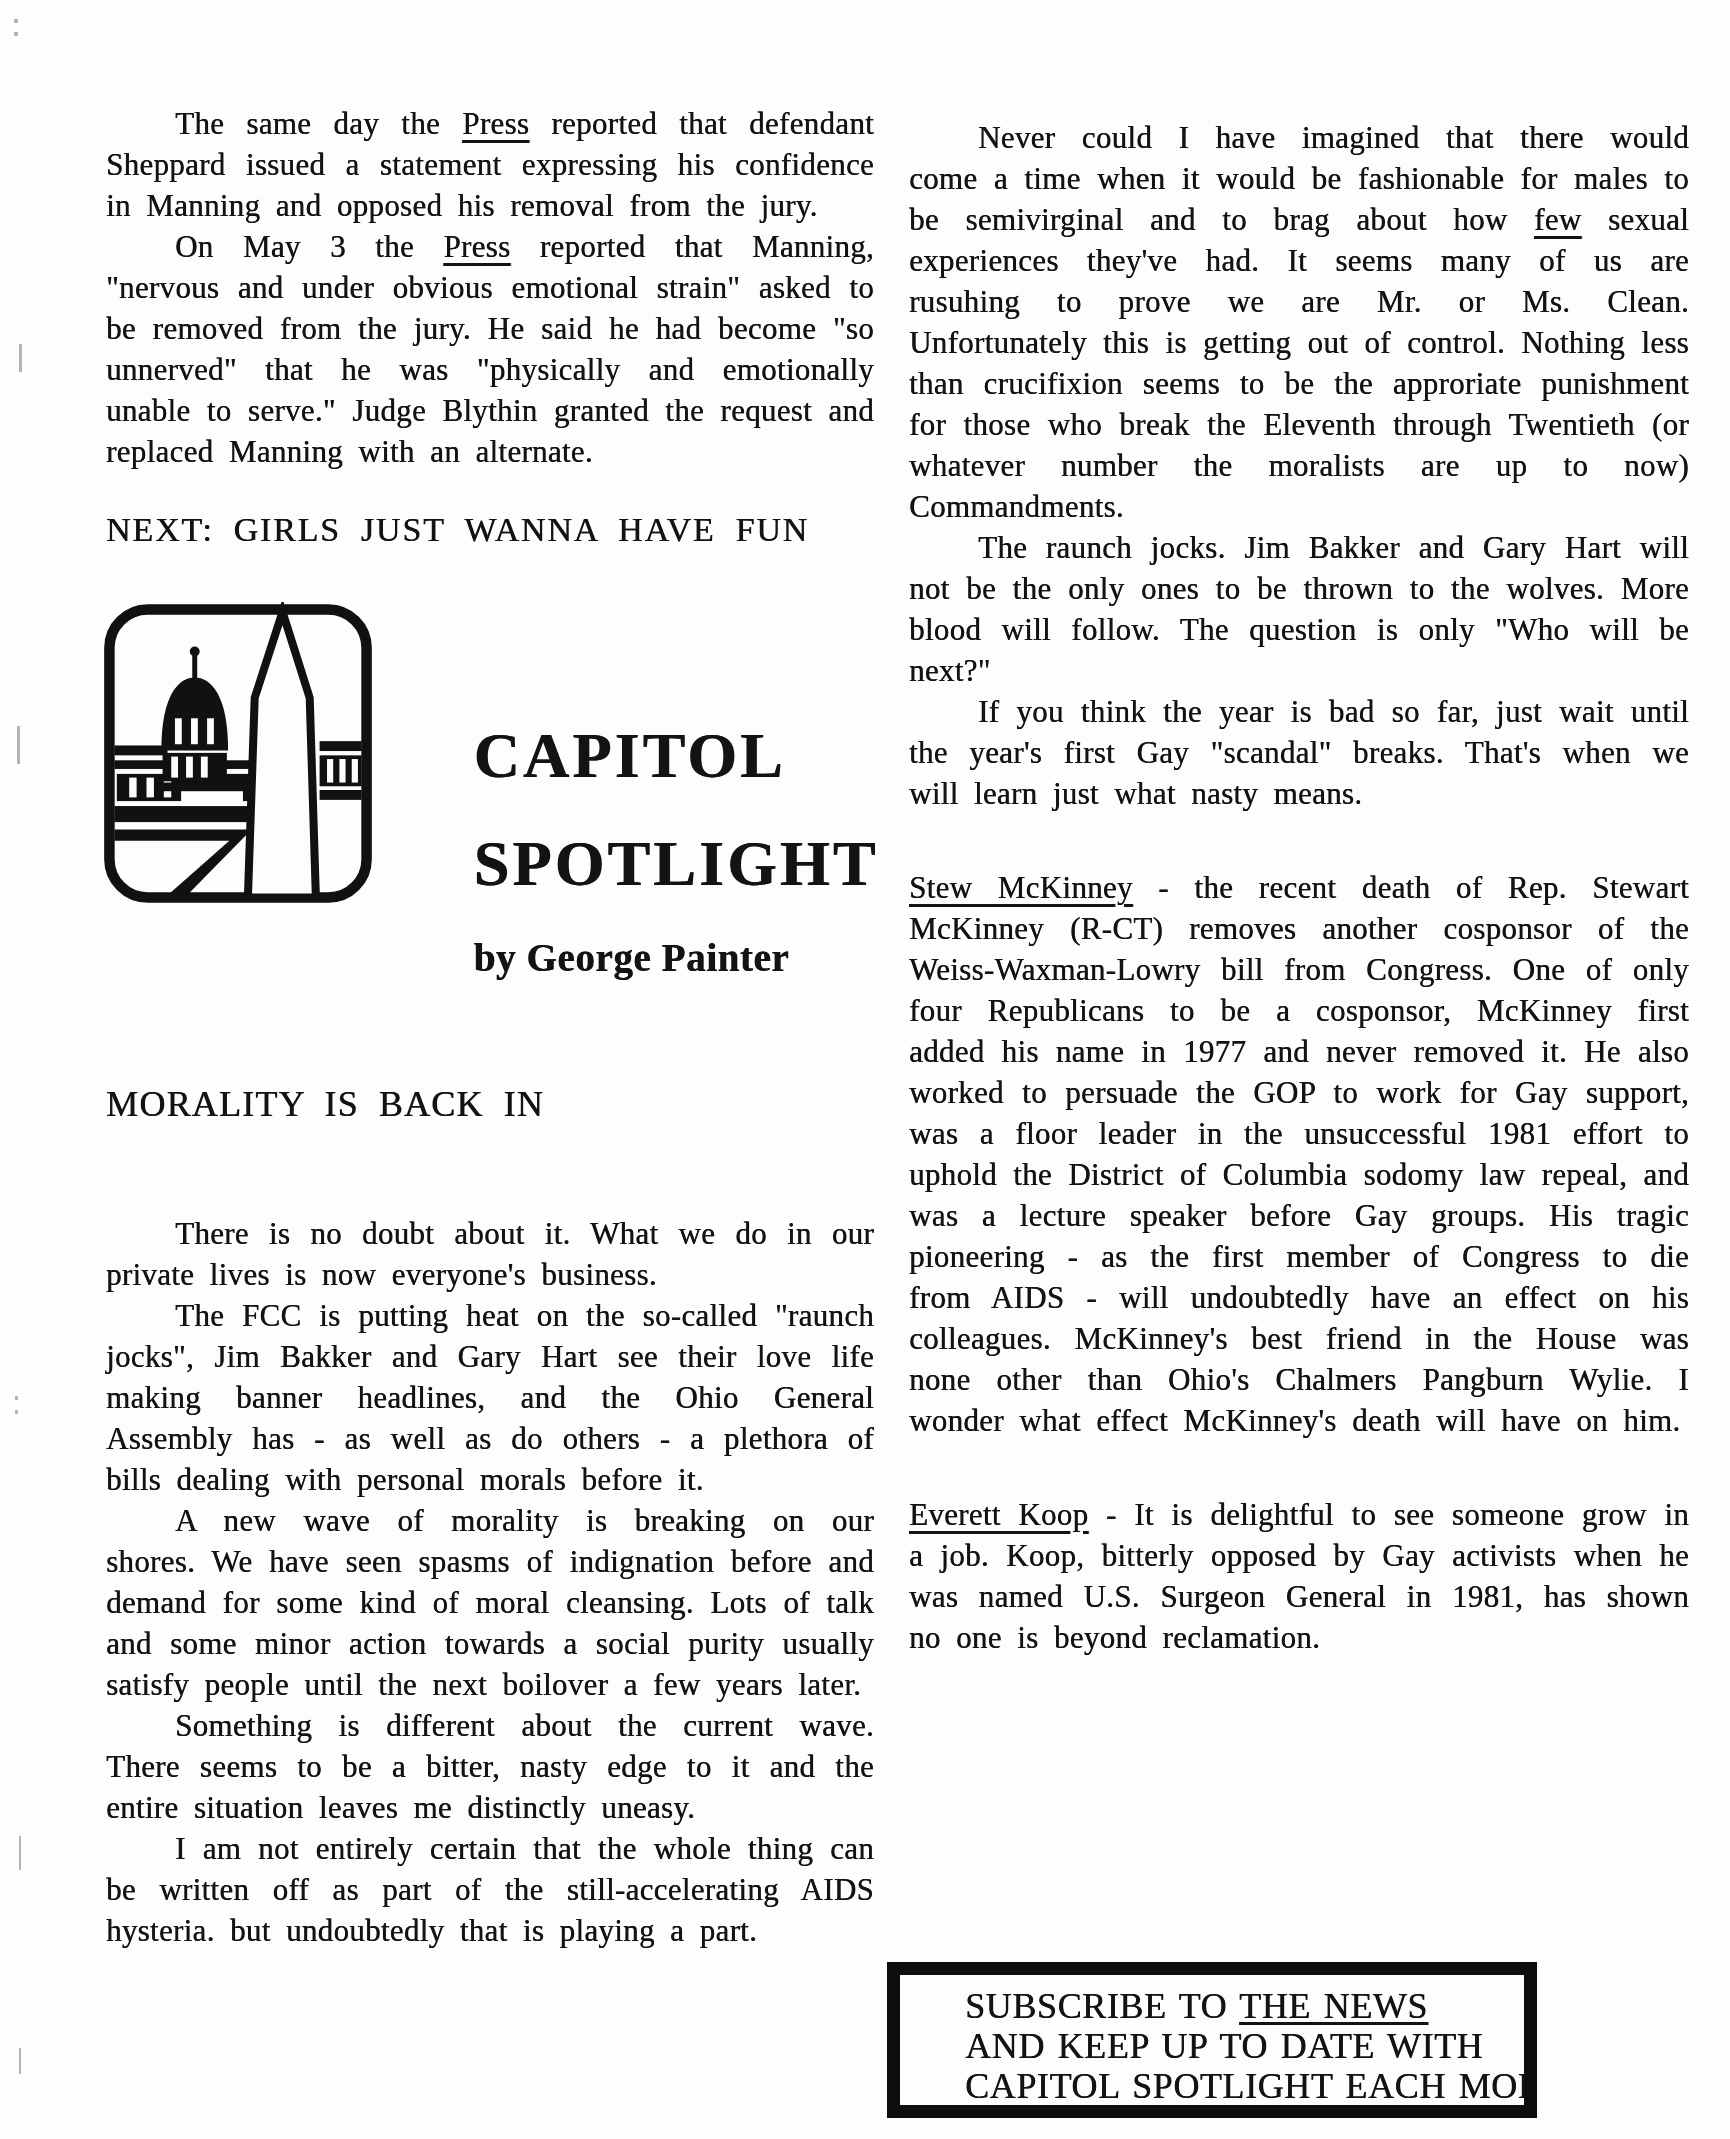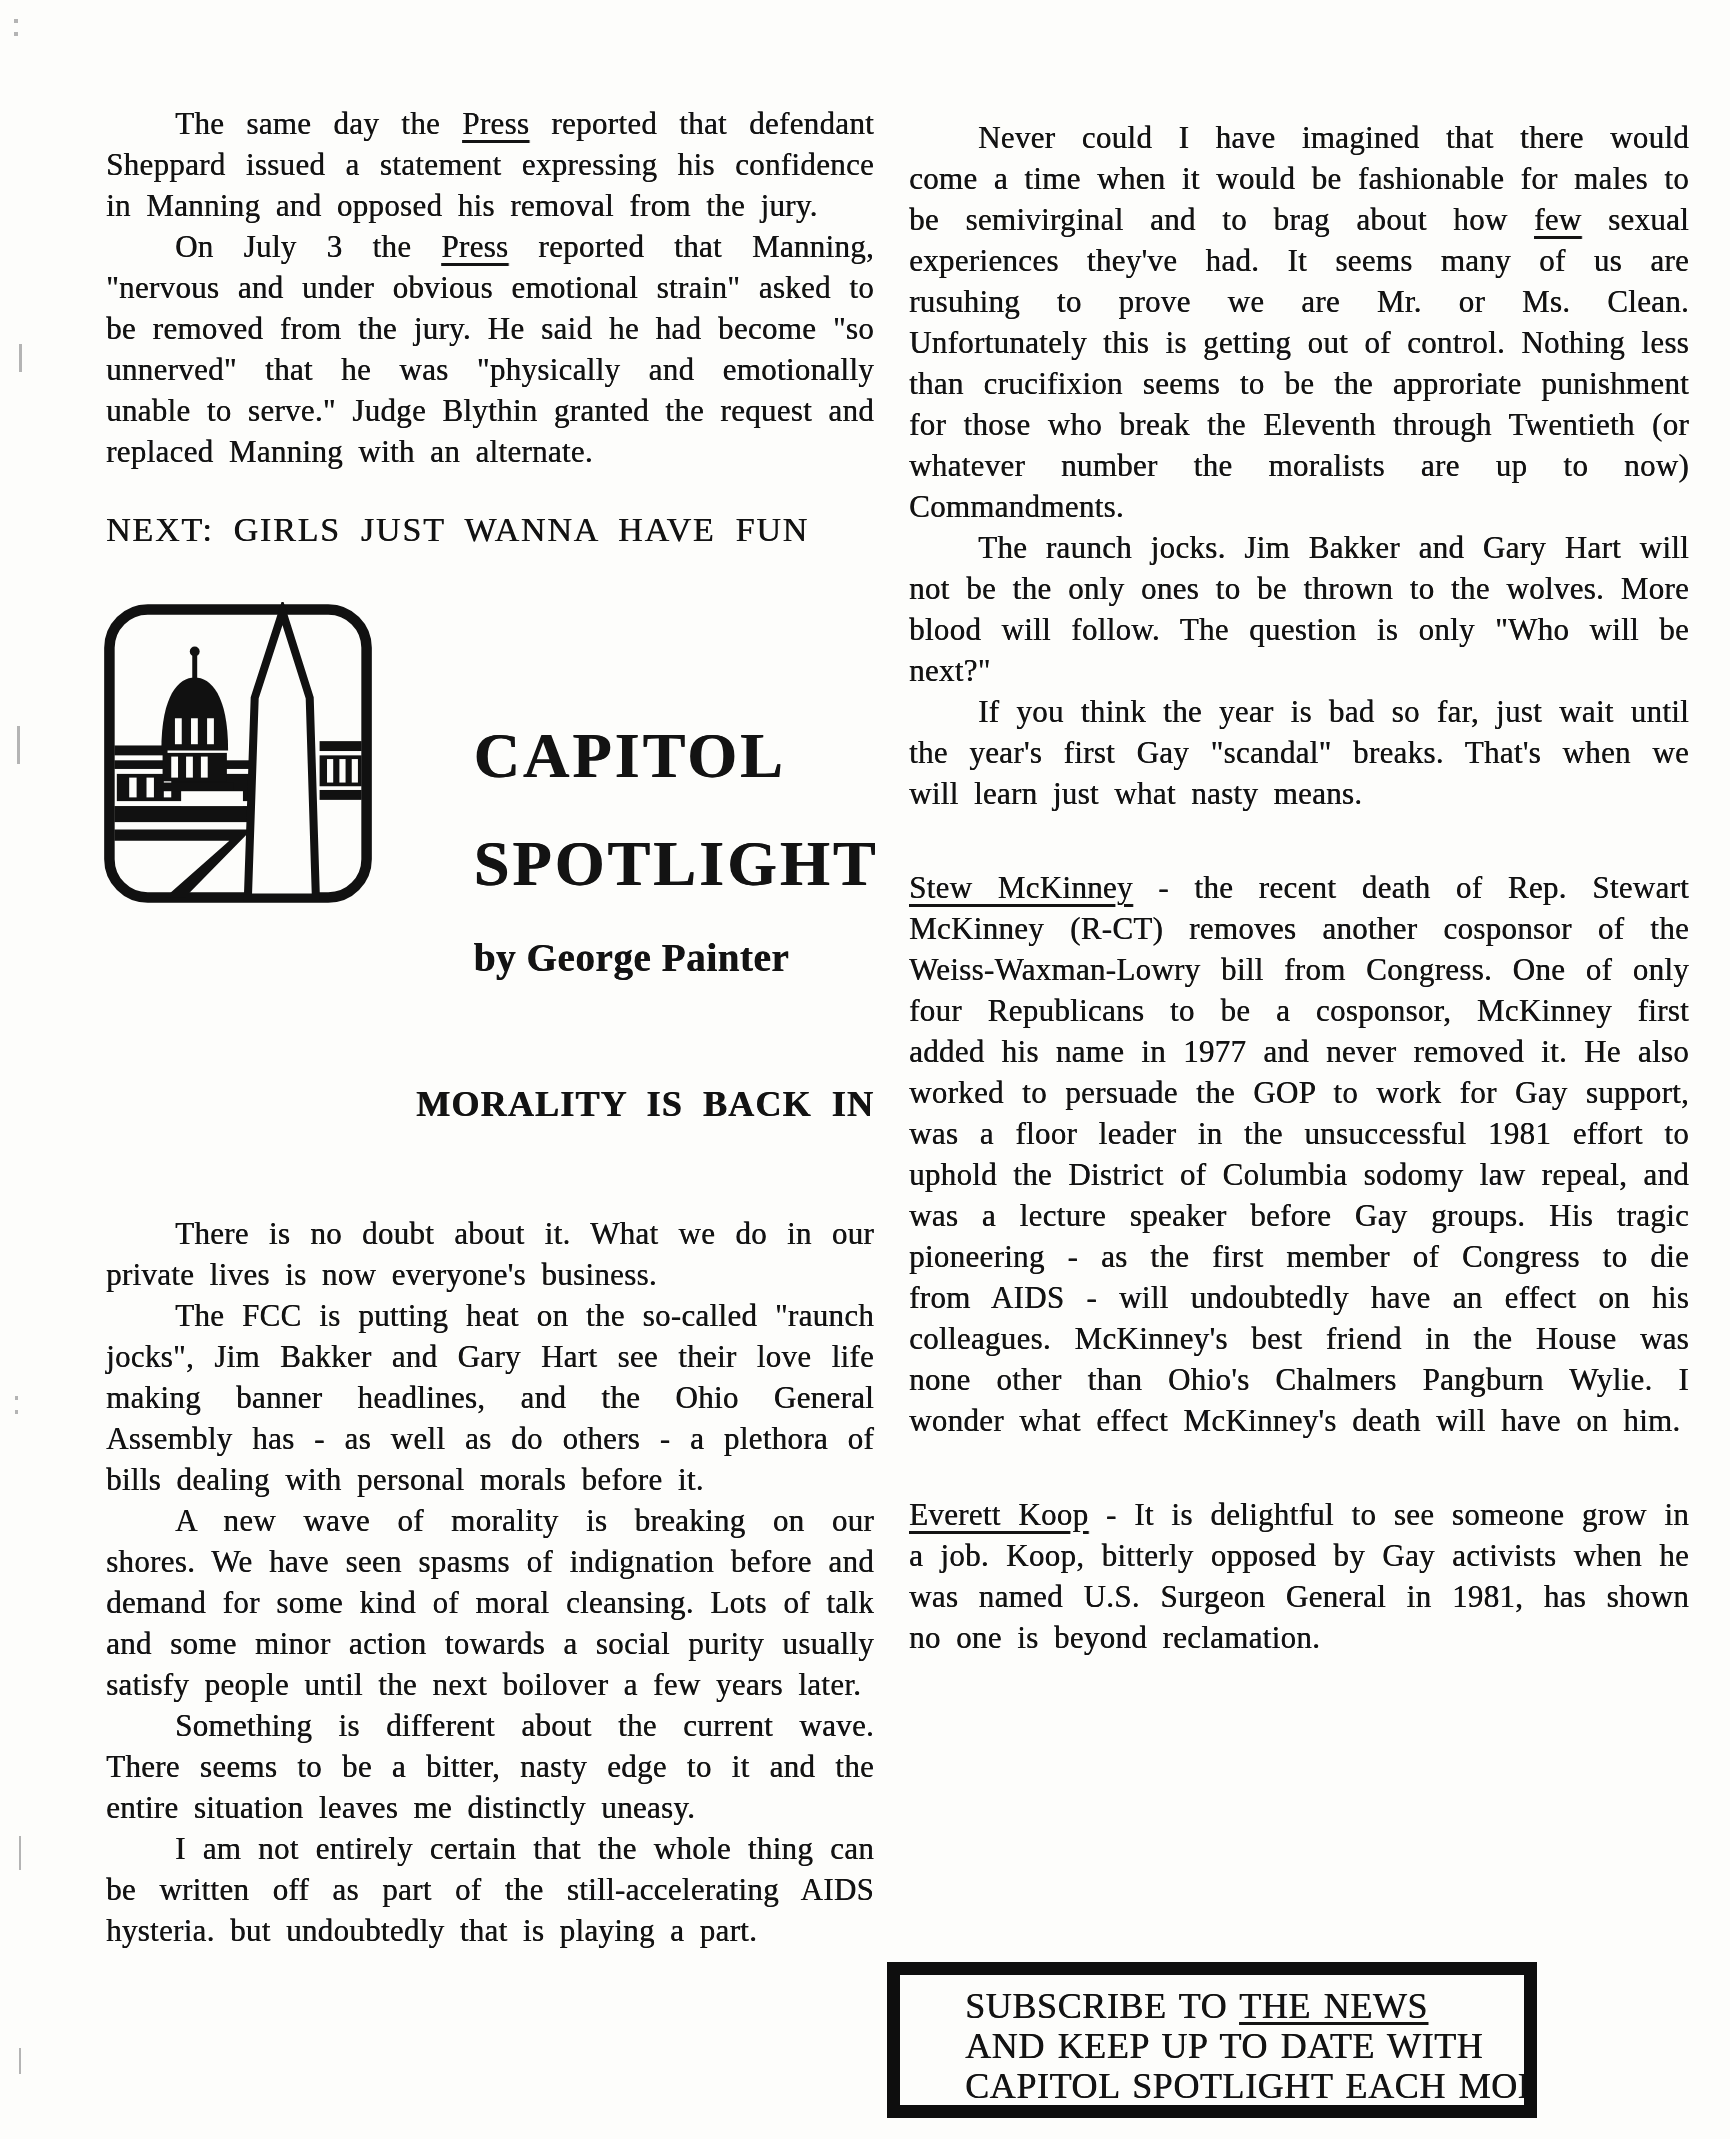--- a/index.html
+++ b/index.html
@@ -56,25 +56,24 @@
     font-weight: bold;
     font-size: 39px;
     margin-top: 17px;
     letter-spacing: 0.6px;
     text-shadow: 0.6px 0 0 currentColor;
   }
 
   .section-heading {
     margin: 103px 0 0 0;
     font-size: 36px;
-    font-weight: bold;
+    font-weight: normal;
     letter-spacing: 1.2px;
     word-spacing: 9.8px;
     text-shadow: 0.6px 0 0 currentColor;
-    text-align: right;
   }
   .body-paras { margin-top: 88px; }
   .items .para { margin-top: 53px; text-indent: 0; }
 
   .subscribe-box {
     position: absolute;
     left: 887px;
     top: 1962px;
     width: 650px;
     height: 156px;
@@ -106,21 +105,21 @@
   <div class="artifact" style="left:18.5px;top:344px;width:3.1px;height:28px;"></div>
   <div class="artifact" style="left:17px;top:726px;width:2.5px;height:38px;"></div>
   <div class="artifact" style="left:14.8px;top:1396px;width:3.7px;height:3.7px;"></div>
   <div class="artifact" style="left:14.8px;top:1410px;width:3.7px;height:3.7px;"></div>
   <div class="artifact" style="left:18.5px;top:1836px;width:2.5px;height:34px;"></div>
   <div class="artifact" style="left:18.5px;top:2048px;width:2.5px;height:26px;"></div>
 
   <div class="col col-left">
     <div class="paras">
         <p class="para indent"><span>The same day the </span><span class="u">Press</span><span> reported that defendant Sheppard issued a statement expressing his confidence in Manning and opposed his removal from the jury.</span></p>
-        <p class="para indent"><span>On July 3 the </span><span class="u">Press</span><span> reported that Manning, "nervous and under obvious emotional strain" asked to be removed from the jury. He said he had become "so unnerved" that he was "physically and emotionally unable to serve." Judge Blythin granted the request and replaced Manning with an alternate.</span></p>
+        <p class="para indent"><span>On May 3 the </span><span class="u">Press</span><span> reported that Manning, "nervous and under obvious emotional strain" asked to be removed from the jury. He said he had become "so unnerved" that he was "physically and emotionally unable to serve." Judge Blythin granted the request and replaced Manning with an alternate.</span></p>
       </div>
 
     <div class="teaser">NEXT: GIRLS JUST WANNA HAVE FUN</div>
 
     <div class="masthead">
       <svg class="logo" viewBox="0 0 440 490" aria-hidden="true">
 
         <rect x="12" y="12" width="416" height="466" rx="62" fill="none" stroke="#111" stroke-width="17"></rect>
 
         <rect x="20" y="232" width="86" height="16" fill="#111"></rect>

